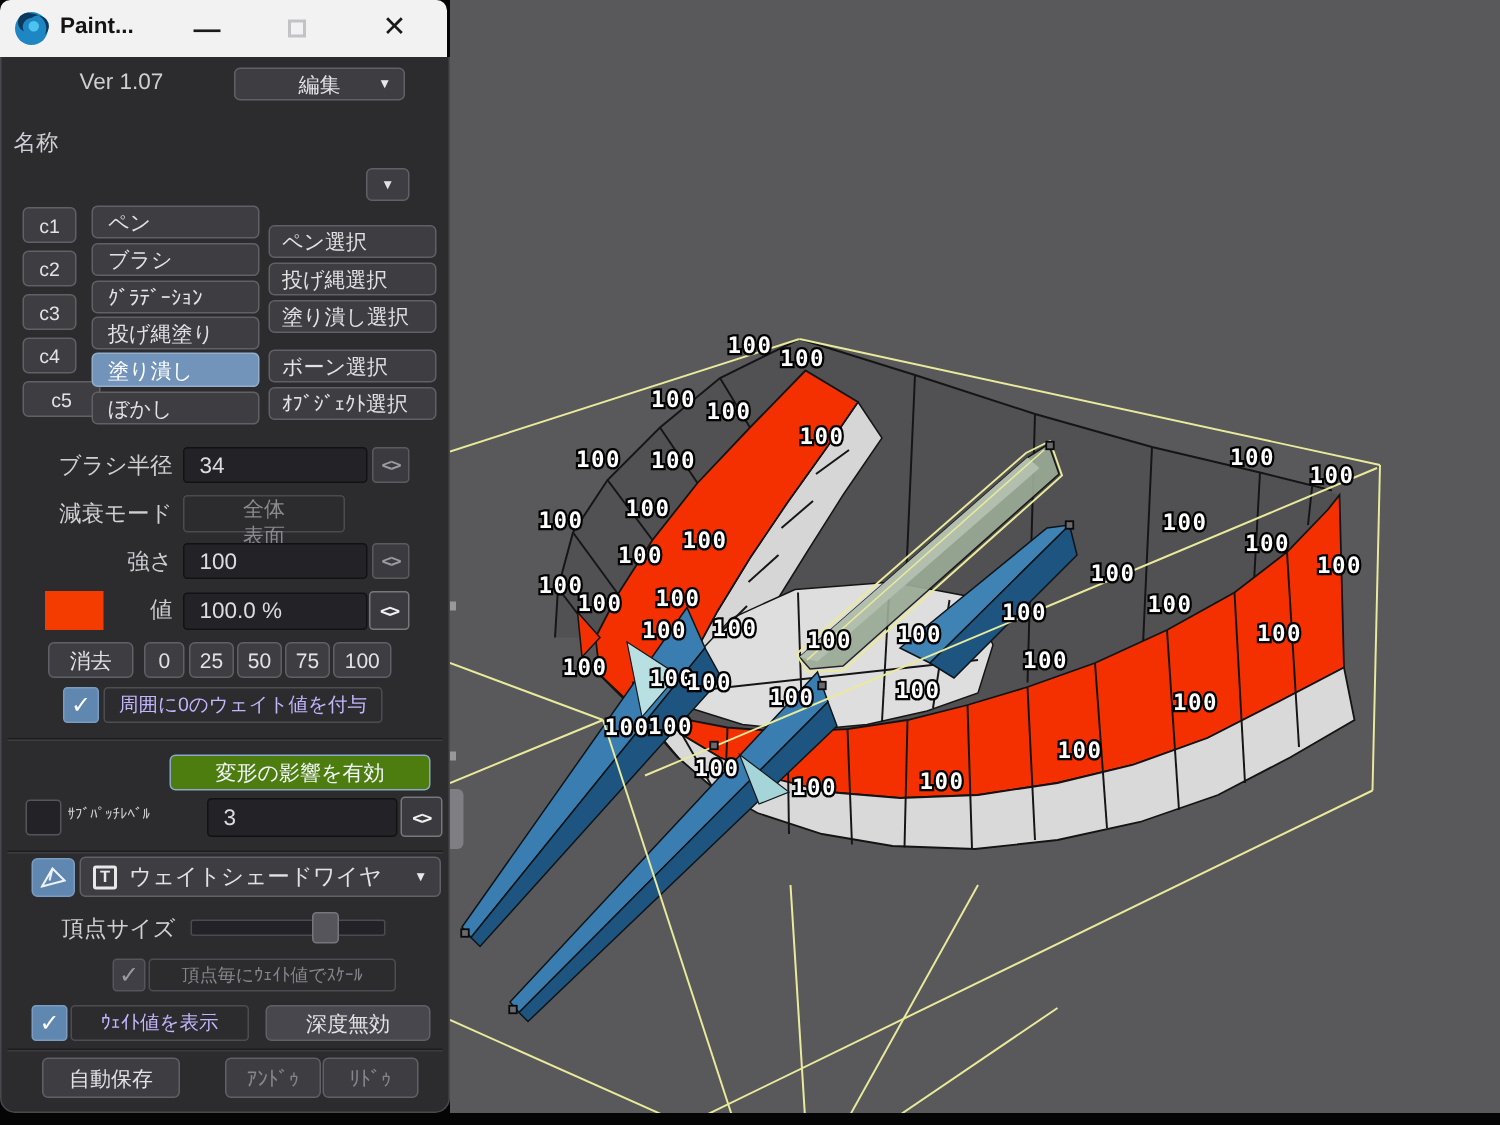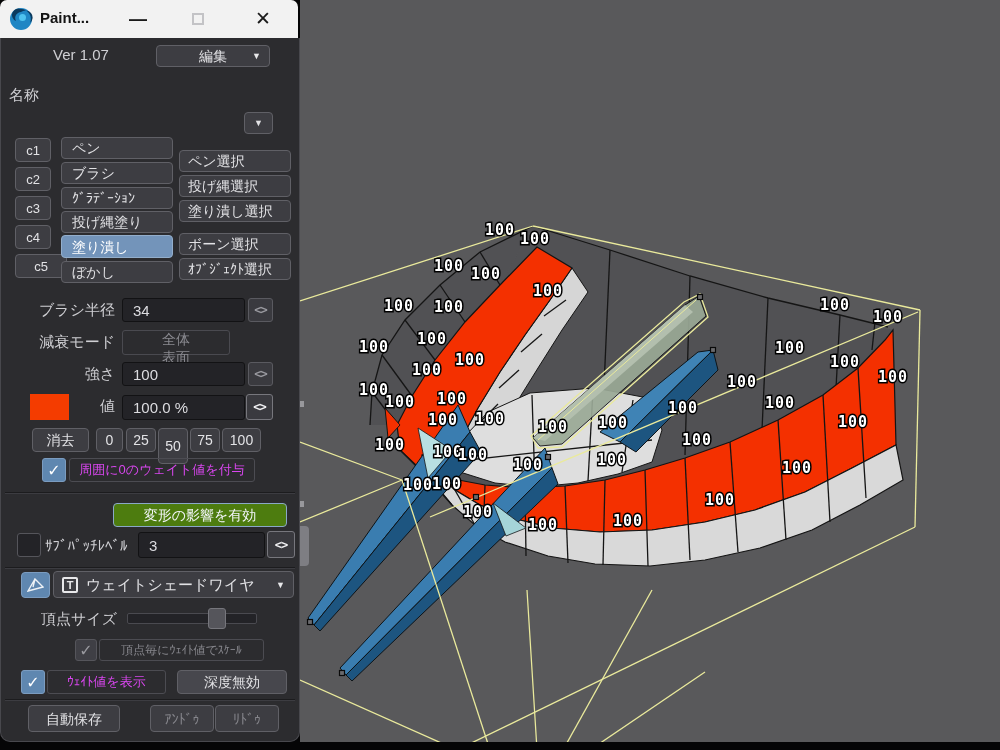--- a/index.html
+++ b/index.html
@@ -63,21 +63,21 @@
   .spin.bright { color:#f2f2f4; border-color:#77777d; }
   .chk {
     position:absolute; width:24px; height:24px; border-radius:3px;
     display:flex; align-items:center; justify-content:center;
     font-size:16px; font-weight:bold;
   }
   .chk.on   { background:#5f87b0; color:#ffffff; border:1px solid #7b9cc0; }
   .chk.off  { background:#232327; border:1px solid #55555b; color:transparent; }
   .chk.dim  { background:#3f3f45; border:1px solid #55555b; color:#9a9aa0; }
   .lblbox {
-    position:absolute; border:1px solid #4c4c52; border-radius:3px; color:#d946ef;
+    position:absolute; border:1px solid #4c4c52; border-radius:3px; color:#c4b5fd;
     display:flex; align-items:center; justify-content:center; font-size:13px;
   }
   .lblbox.grayed { color:#85858b; }
   .divider { position:absolute; left:4px; width:290px; height:0; border-top:1px solid #1c1c1e; border-bottom:1px solid #3c3c41; }
   .groupbox {
     position:absolute; border:1px solid #4a4a50; border-radius:3px; color:#8a8a90;
     font-size:14px; display:flex; align-items:center; justify-content:space-around;
   }
   #swatch { position:absolute; left:29px; top:356px; width:39px; height:26px; }
   #slider-track { position:absolute; left:126px; top:575px; width:130px; height:11px; background:#232327; border:1px solid #4a4a50; border-radius:2px; }
@@ -301,35 +301,35 @@
     <div class="spin" style="left:247px;top:324px;width:25px;height:24px;">&lt;&gt;</div>
 
     <div id="swatch" style="background: rgb(244, 60, 0);"></div>
     <span class="lab lab-r" style="top:359px;">値</span>
     <input class="inp" style="left: 121px; top: 357px; width: 123px; height: 25px;" readonly="" value="100.0 %">
     <div class="spin bright" style="left:245px;top:356px;width:27px;height:26px;">&lt;&gt;</div>
 
     <div class="btn" style="left:31px;top:390px;width:57px;height:24px;">消去</div>
     <div class="btn" style="left:95px;top:390px;width:27px;height:24px;">0</div>
     <div class="btn" style="left:125px;top:390px;width:30px;height:24px;">25</div>
-    <div class="btn" style="left:157px;top:390px;width:30px;height:36px;">50</div>
+    <div class="btn" style="left:157px;top:390px;width:30px;height:24px;">50</div>
     <div class="btn" style="left:189px;top:390px;width:30px;height:24px;">75</div>
     <div class="btn" style="left:221px;top:390px;width:39px;height:24px;">100</div>
 
     <div class="chk on" style="left:41px;top:420px;">
         <span>✓</span>
       </div>
     <div class="lblbox" style="left:68px;top:420px;width:186px;height:24px;">周囲に0のウェイト値を付与</div>
 
     <div class="divider" style="top:454px;"></div>
 
     <div class="btn" style="left:112px;top:465px;width:174px;height:24px;background:#4d7c0f;border-color:#8aa8c8;color:#f2f5f9;">変形の影響を有効</div>
 
     <div class="chk off" style="left:16px;top:495px;"></div>
-    <span class="lab" style="left:44px;top:499px;font-size:15px;">ｻﾌﾞﾊﾟｯﾁﾚﾍﾞﾙ</span>
+    <span class="lab" style="left:44px;top:499px;font-size:10px;">ｻﾌﾞﾊﾟｯﾁﾚﾍﾞﾙ</span>
     <input class="inp" style="left: 137px; top: 494px; width: 127px; height: 26px;" readonly="" value="3">
     <div class="spin bright" style="left:266px;top:493px;width:28px;height:27px;">&lt;&gt;</div>
 
     <div class="divider" style="top:529px;"></div>
 
     <div class="btn" style="left:20px;top:534px;width:29px;height:26px;background:#5f87b0;border-color:#7b9cc0;">
       <svg width="17" height="15" viewBox="0 0 17 15">
         <path d="M1,13 L8,1 L16,9 Z M1,13 L16,9 M8,1 L6,9" fill="none" stroke="#eef2f6" stroke-width="1.4"></path>
       </svg>
     </div>

